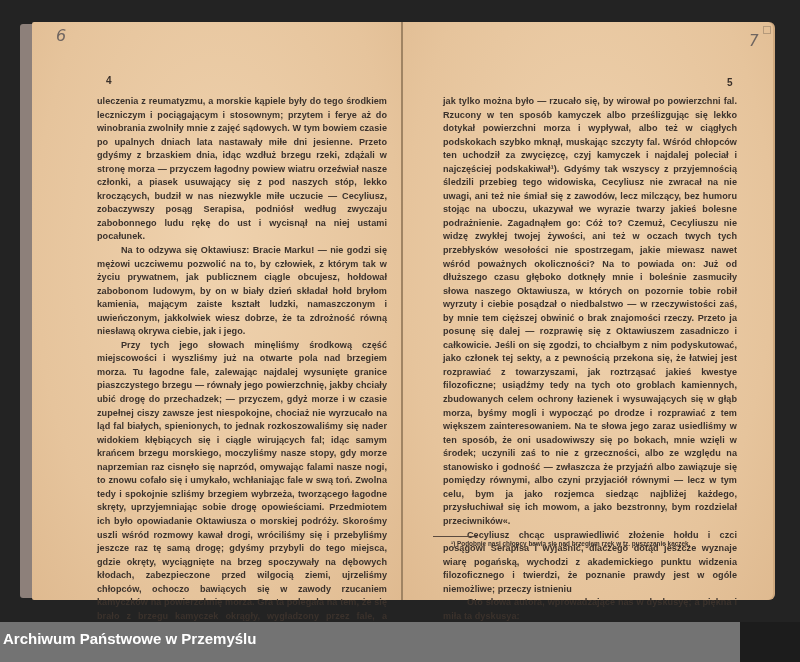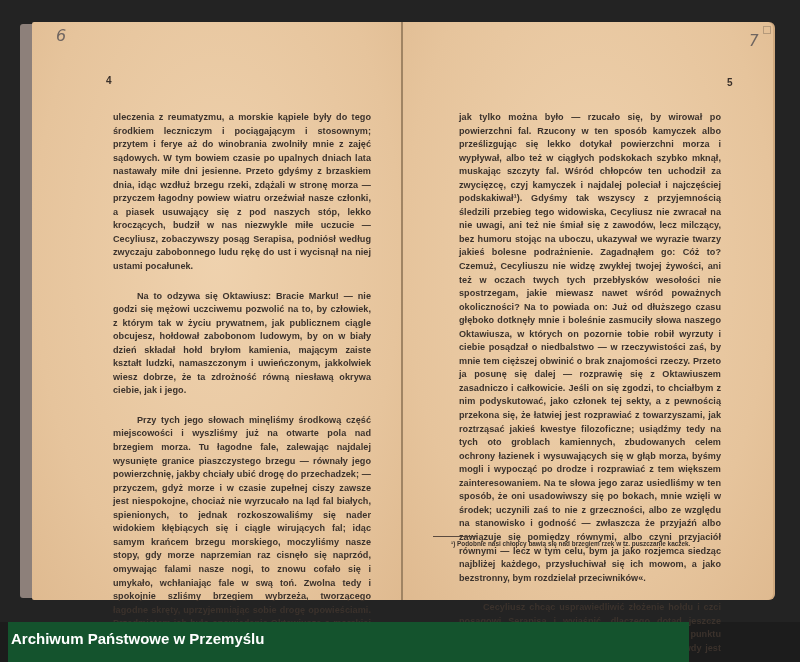--- a/index.html
+++ b/index.html
@@ -57,34 +57,34 @@
       font-family:"Liberation Sans", sans-serif;
       font-size:9.1px;
       line-height:13.55px;
       color:#3b322c;
       text-align:justify;
       font-weight:bold;
       letter-spacing:0.05px;
     }
     .text-left { left:65px; top:73px; width:290px; }
     .text-right { left:40px; top:73px; width:294px; }
-    .text-block p { margin:16px; }
+    .text-block p { margin:0; }
     .text-block .indent { text-indent:24px; }
     .footnote-rule {
       position:absolute; left:30px; top:514px; width:44px; height:1px;
       background:#5a4a3f;
     }
     .footnote {
       position:absolute; left:48px; top:518px; width:300px;
       font-family:"Liberation Sans", sans-serif;
       font-size:6.4px; font-weight:bold; color:#3b322c;
     }
     .archive-banner {
-      position:absolute; left:8px; top:622px; width:681px; height:40px;
-      background:#14532d;
+      position:absolute; left:0; top:622px; width:740px; height:40px;
+      background:#737373;
     }
     .archive-label {
       position:absolute; left:3px; top:8px;
       font-family:"Liberation Sans", sans-serif;
       font-size:15px; font-weight:bold; color:#ffffff;
     }
     .corner-mark {
       position:absolute; right:4px; top:4px; width:6px; height:6px;
       border:1px solid #b59a7b;
     }

